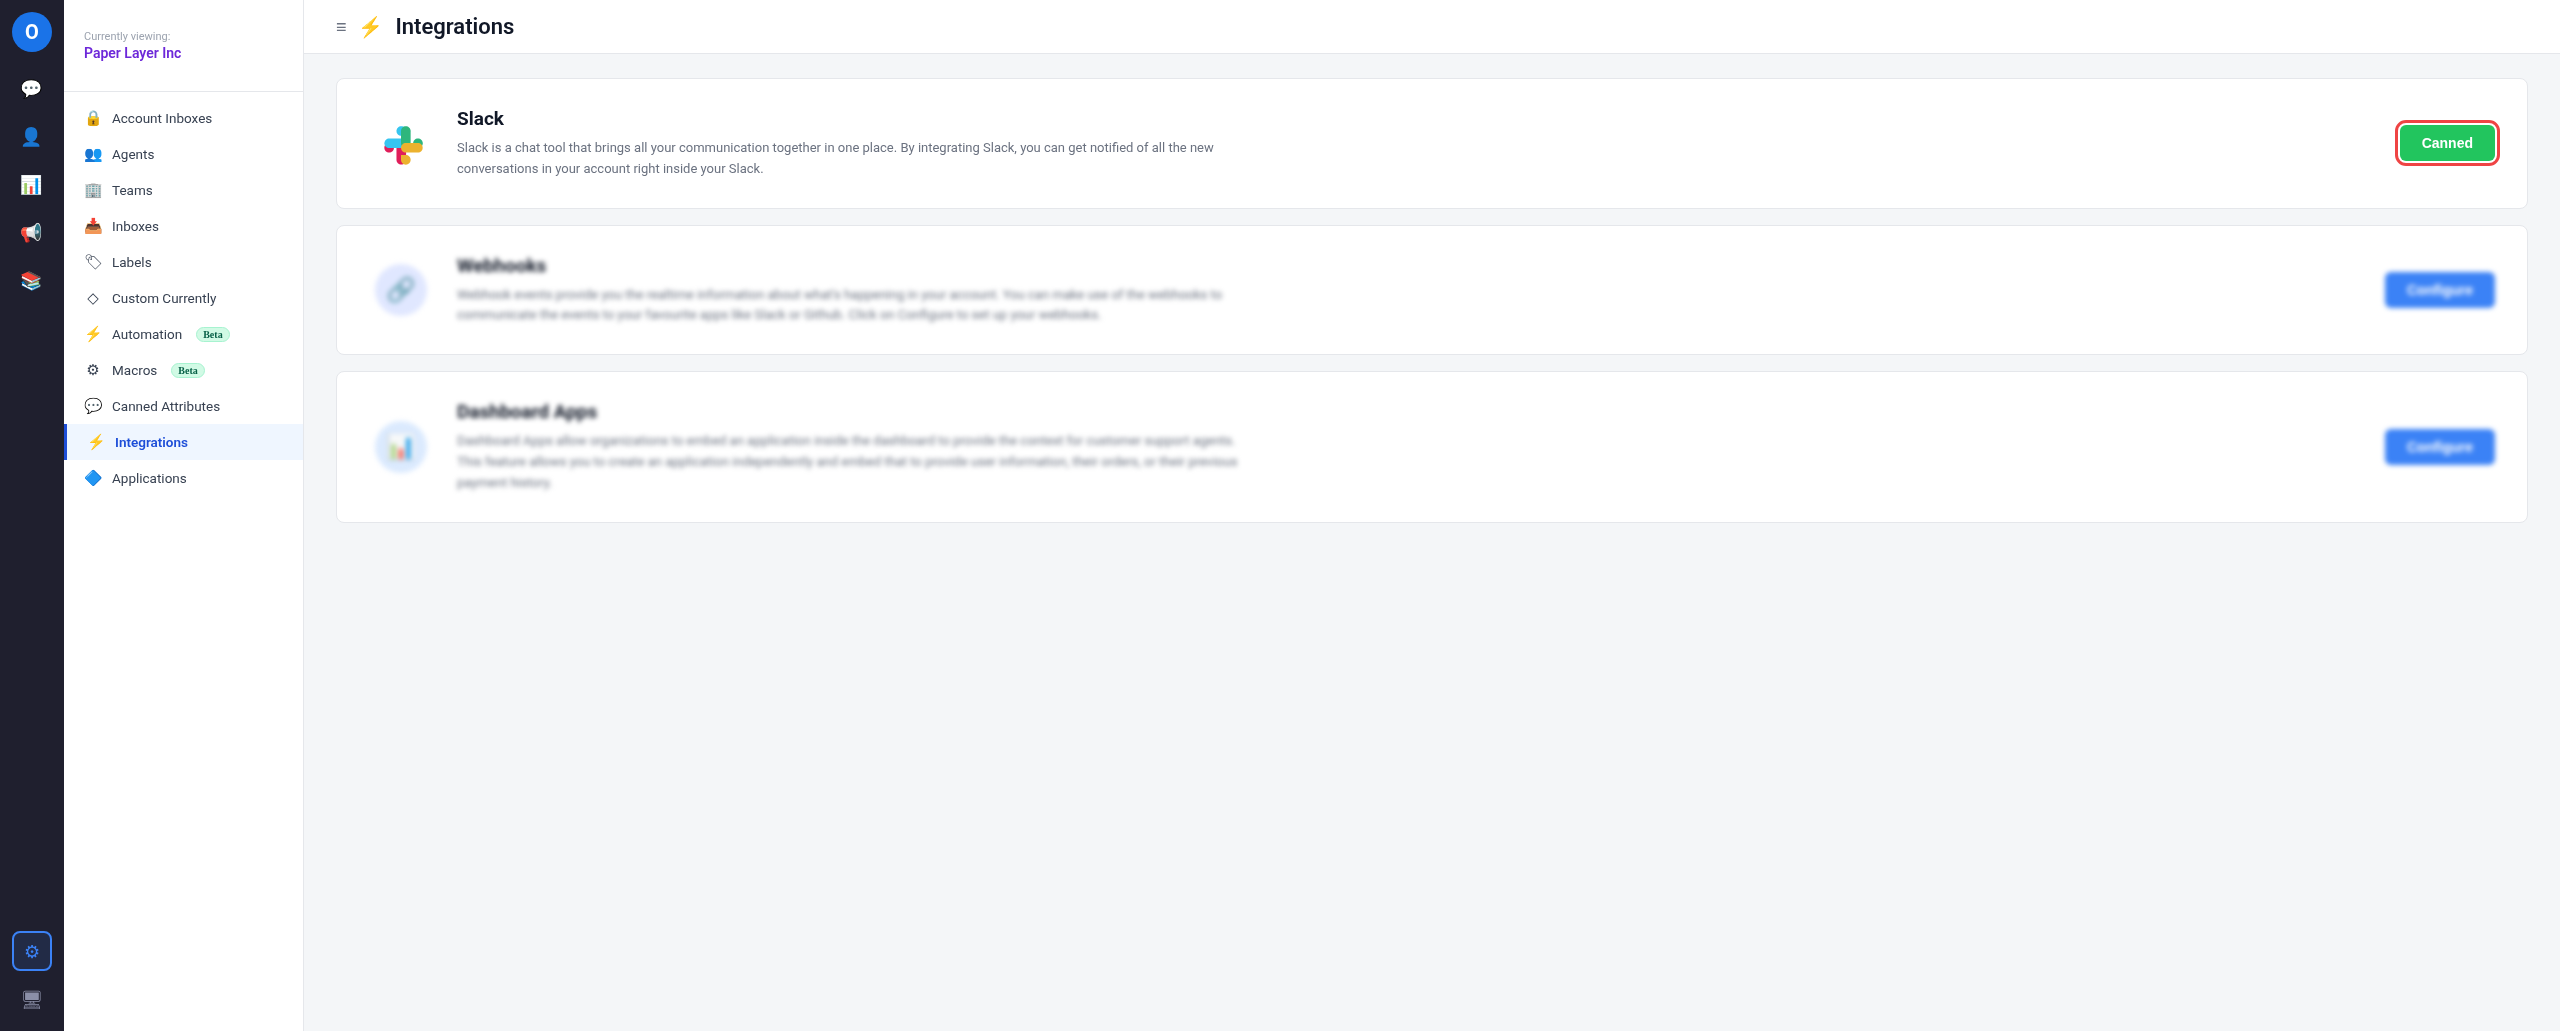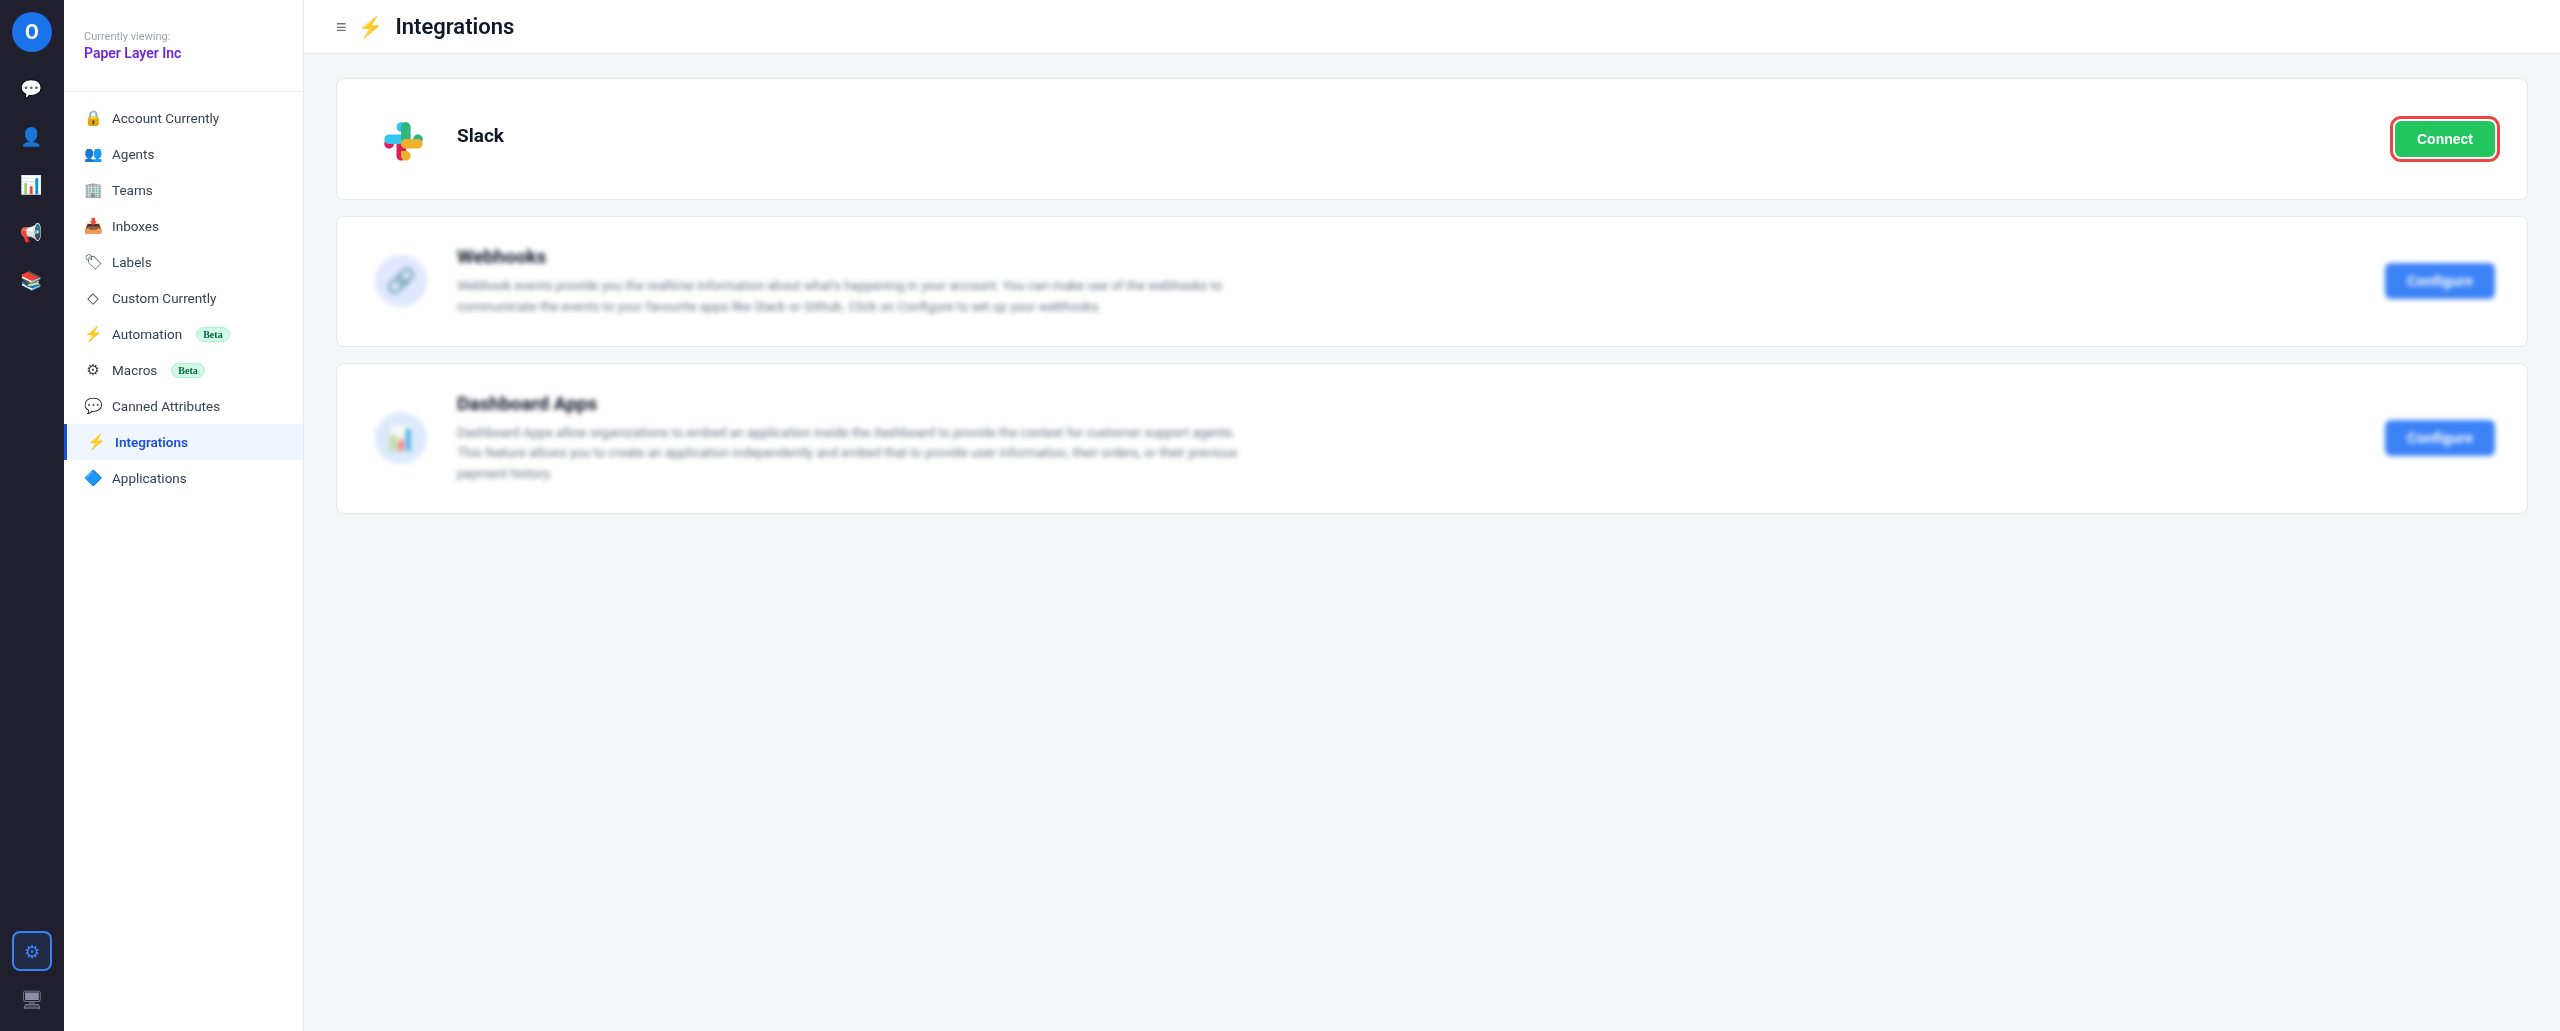--- a/index.html
+++ b/index.html
@@ -229,21 +229,21 @@
 </div>
 
 <div class="sidebar">
   <div class="sidebar-header">
     <div class="currently-viewing">Currently viewing:</div>
     <div class="account-name">Paper Layer Inc</div>
   </div>
   <nav class="sidebar-nav">
     <div class="sidebar-item">
       <span class="item-icon">🔒</span>
-      <span>Account Currently</span>
+      <span>Account Inboxes</span>
     </div>
     <div class="sidebar-item">
       <span class="item-icon">👥</span>
       <span>Agents</span>
     </div>
     <div class="sidebar-item">
       <span class="item-icon">🏢</span>
       <span>Teams</span>
     </div>
     <div class="sidebar-item">
@@ -300,23 +300,24 @@
           <path d="M27.3 19.6c-2.8 0-5-2.2-5-5s2.2-5 5-5 5 2.2 5 5v5h-5z" fill="#36C5F0"></path>
           <path d="M27.3 22.2c2.8 0 5 2.2 5 5s-2.2 5-5 5H14.8c-2.8 0-5-2.2-5-5s2.2-5 5-5h12.5z" fill="#36C5F0"></path>
           <path d="M39.6 27.2c0-2.8 2.2-5 5-5s5 2.2 5 5-2.2 5-5 5h-5v-5z" fill="#2EB67D"></path>
           <path d="M37 27.2c0 2.8-2.2 5-5 5s-5-2.2-5-5V14.7c0-2.8 2.2-5 5-5s5 2.2 5 5V27.2z" fill="#2EB67D"></path>
           <path d="M32 39.5c2.8 0 5 2.2 5 5s-2.2 5-5 5-5-2.2-5-5v-5h5z" fill="#ECB22E"></path>
           <path d="M32 36.9c-2.8 0-5-2.2-5-5s2.2-5 5-5h12.5c2.8 0 5 2.2 5 5s-2.2 5-5 5H32z" fill="#ECB22E"></path>
         </svg>
       </div>
       <div class="integration-info">
         <h2>Slack</h2>
+        <p>Slack is a chat tool that brings all your communication together in one place. By integrating Slack, you can get notified of all the new conversations in your account right inside your Slack.</p>
       </div>
       <div class="integration-action">
-        <button class="btn-connect">Connect</button>
+        <button class="btn-connect">Canned</button>
       </div>
     </div>
 
     <div class="integration-card card-blurred">
       <div class="integration-logo">
         <div class="webhooks-icon">🔗</div>
       </div>
       <div class="integration-info">
         <h2>Webhooks</h2>
         <p>Webhook events provide you the realtime information about what's happening in your account. You can make use of the webhooks to communicate the events to your favourite apps like Slack or Github. Click on Configure to set up your webhooks.</p>

